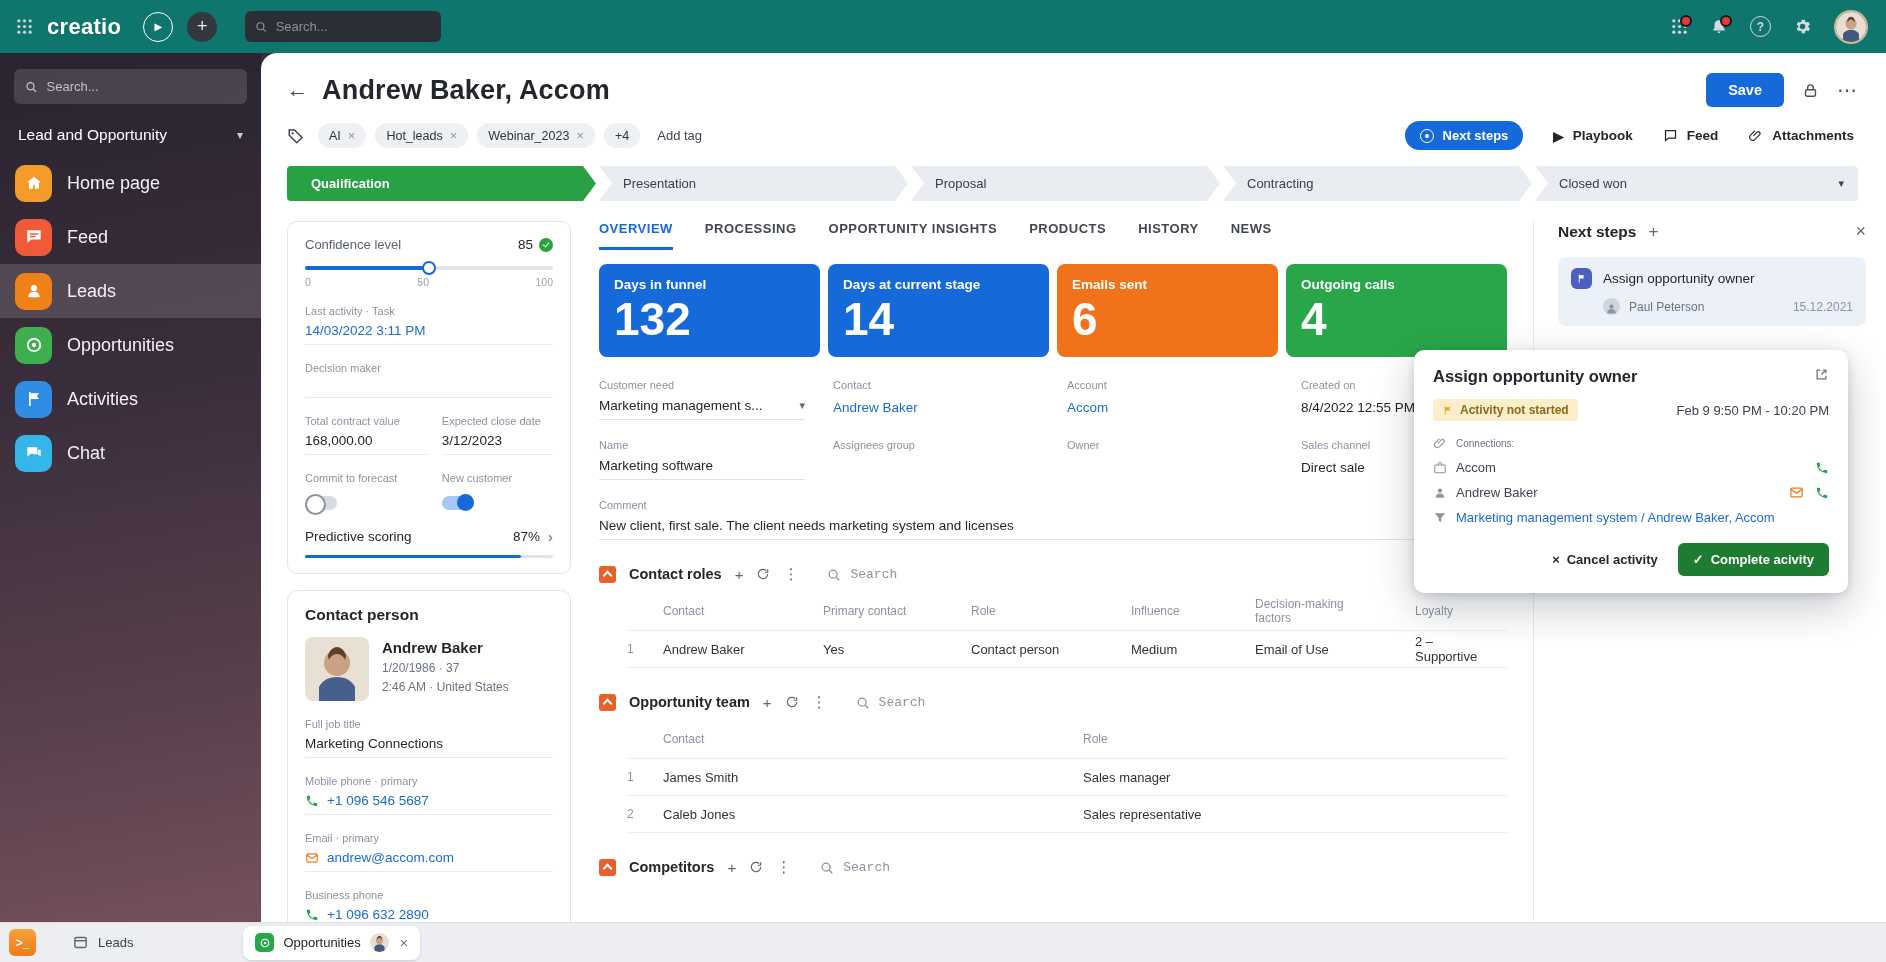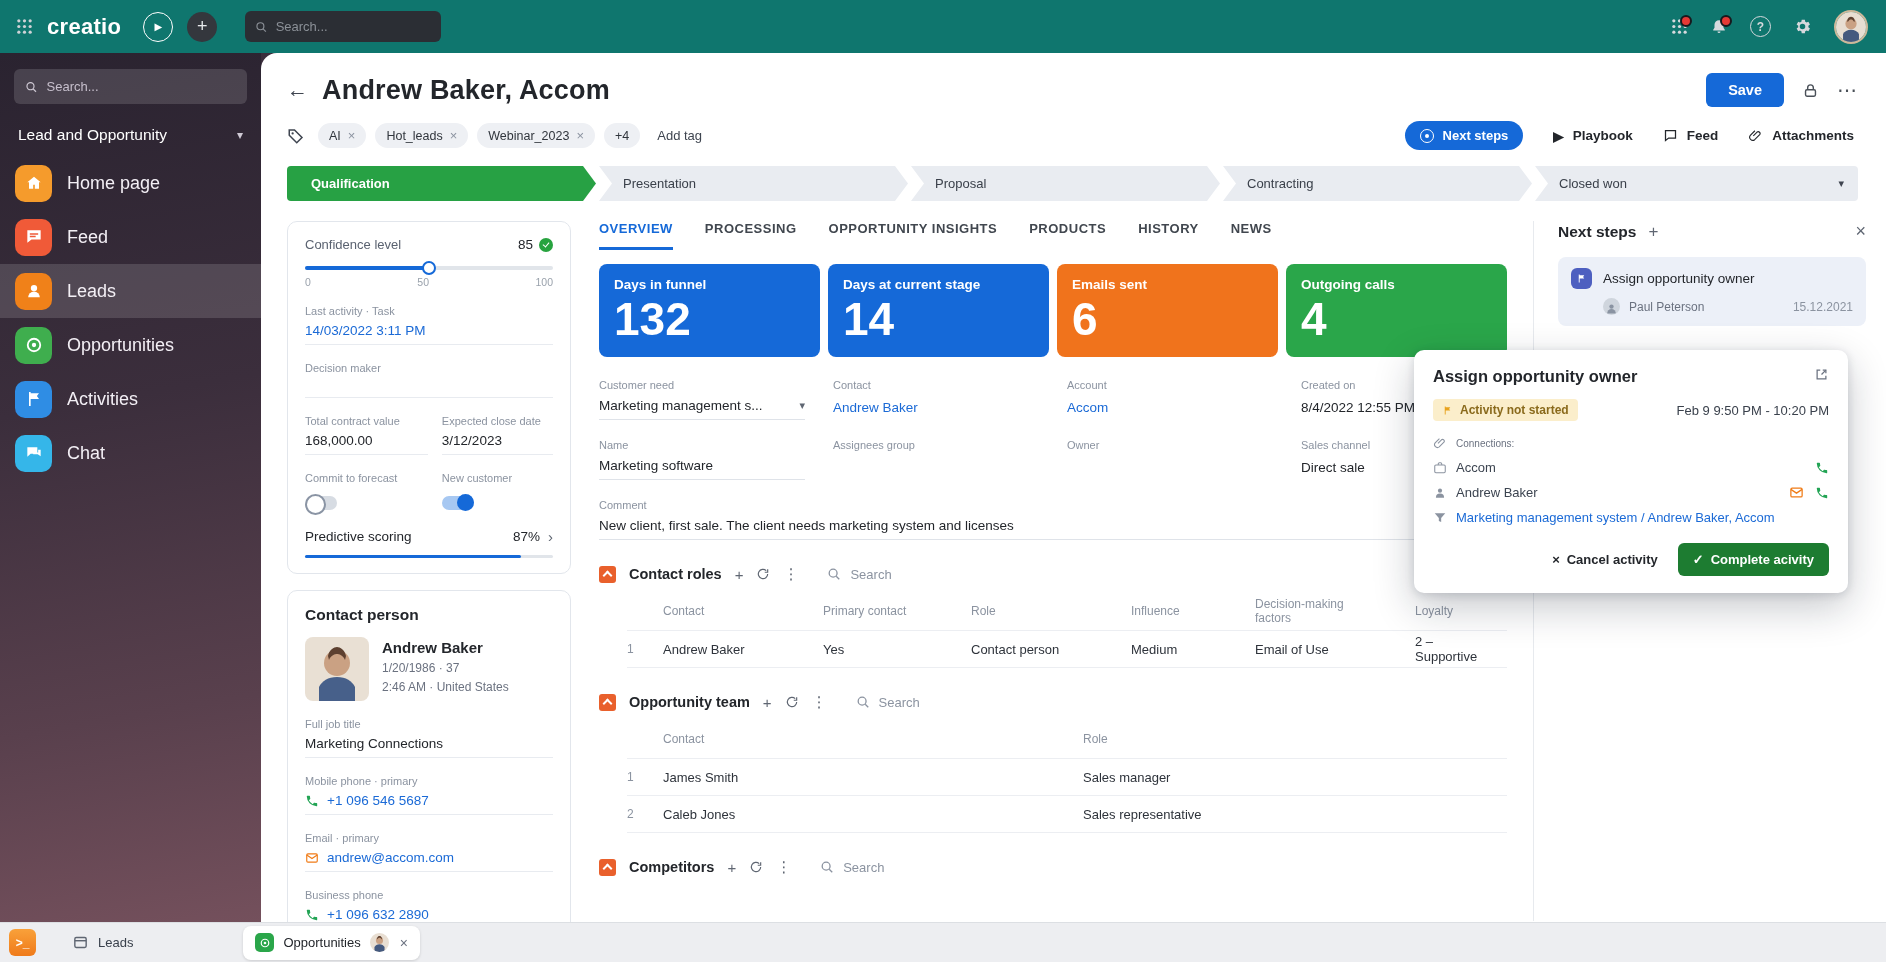--- a/index.html
+++ b/index.html
@@ -115,21 +115,21 @@
   .uline { border-bottom:1px solid #dfe3e9; padding-bottom:6px; }
   .comment-field { grid-column:1 / -1; }
 
   .section { margin-top:25px; }
   .section-head { display:flex; align-items:center; gap:13px; }
   .collapse { width:17px; height:17px; background:#e9602c; border-radius:3px; position:relative; flex:none; }
   .collapse::after { content:""; position:absolute; left:5px; top:6.5px; width:5px; height:5px; border-left:2px solid #fff; border-top:2px solid #fff; transform:rotate(45deg); }
   .section-title { font-size:14.5px; font-weight:700; }
   .icon-btn { color:#5f6672; font-size:15px; }
   .kebab { color:#5f6672; font-size:15px; }
-  .search-inline { display:flex; align-items:center; gap:9px; color:#8b93a0; font-size:13px; margin-left:16px; }
+  .search-inline { display:flex; align-items:flex-end; gap:9px; color:#8b93a0; font-size:13px; margin-left:16px;font-family:Liberation Mono, monospace; }
   .table { margin:8px 0 0 28px; }
   .tr { display:grid; align-items:center; border-bottom:1px solid #eceef2; min-height:37px; }
   .tr.head { min-height:40px; font-size:12px; color:#8b93a0; }
   .cr-cols { grid-template-columns:36px 160px 148px 160px 124px 160px 1fr; }
   .ot-cols { grid-template-columns:36px 420px 1fr; }
   .num { font-size:12px; color:#8b93a0; }
   .cell { font-size:13px; color:#2e333b; padding-right:10px; }
 
   .right-col { flex:1; margin-left:26px; border-left:1px solid #e7eaee; padding:0 20px 0 24px; min-height:700px; }
   .ns-head { display:flex; align-items:center; }

